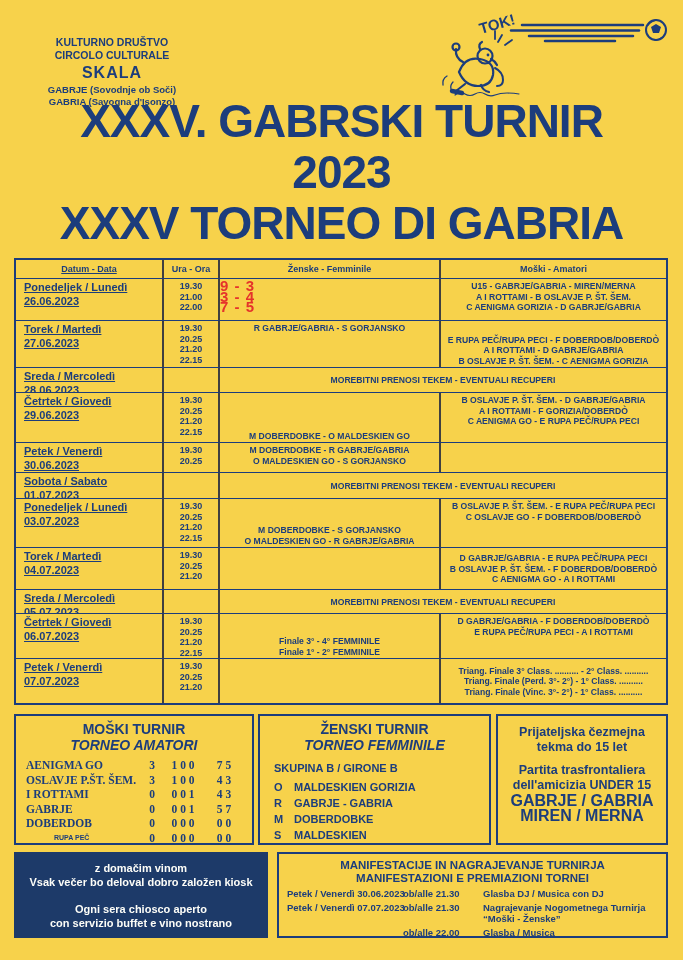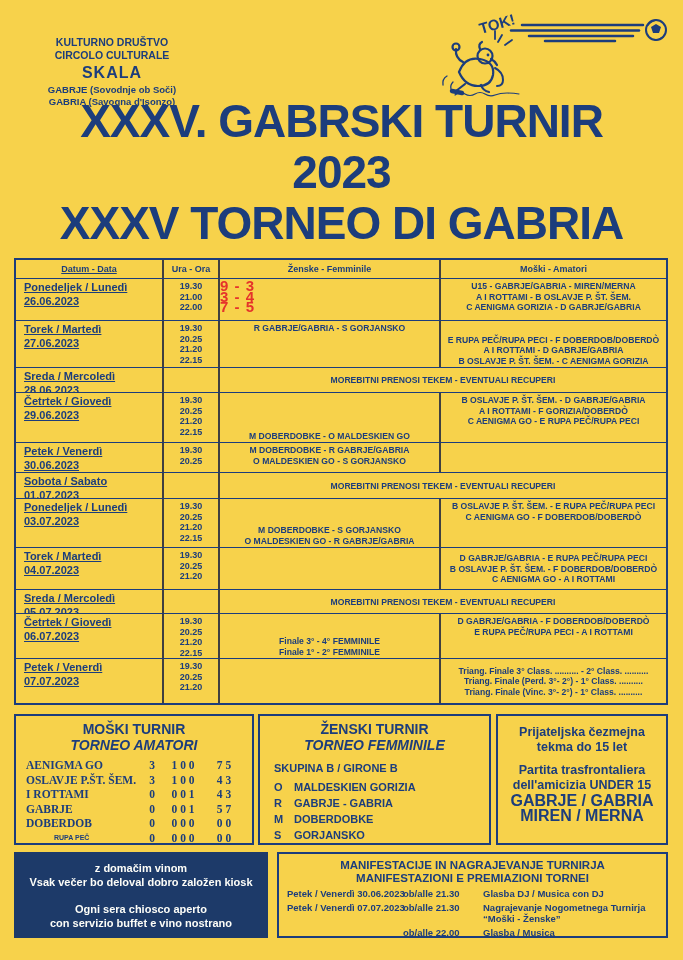--- a/index.html
+++ b/index.html
@@ -239,21 +239,21 @@
             <div class="tline">20.25</div>
             <div class="tline">21.20</div>
             <div class="tline">22.15</div>
           </div>
           <div class="cell c-zen v-bot">
             <div class="mline">M DOBERDOBKE - S GORJANSKO</div>
             <div class="mline">O MALDESKIEN GO - R GABRJE/GABRIA</div>
           </div>
           <div class="cell c-mos v-top">
             <div class="mline">B OSLAVJE P. ŠT. ŠEM. - E RUPA PEČ/RUPA PECI</div>
-            <div class="mline">C AENIGMA GO - F DOBERDOB/DOBERDÒ</div>
+            <div class="mline">C OSLAVJE GO - F DOBERDOB/DOBERDÒ</div>
           </div>
         </div>
         <div class="srow" style="height: 42px;">
           <div class="cell c-date v-top">
             <div class="day">Torek / Martedì</div>
             <div class="date">04.07.2023</div>
           </div>
           <div class="cell c-time v-top">
             <div class="tline">19.30</div>
             <div class="tline">20.25</div>
@@ -371,21 +371,21 @@
         <div class="tm-row">
           <span class="tm-code">R</span>
           <span class="tm-name">GABRJE - GABRIA</span>
         </div>
         <div class="tm-row">
           <span class="tm-code">M</span>
           <span class="tm-name">DOBERDOBKE</span>
         </div>
         <div class="tm-row">
           <span class="tm-code">S</span>
-          <span class="tm-name">GORJANSKO</span>
+          <span class="tm-name">MALDESKIEN</span>
         </div>
       </div>
   </div>
 
   <div class="box box-friendly">
     <div class="fr-g1">
       <div>Prijateljska čezmejna</div>
       <div>tekma do 15 let</div>
     </div>
     <div class="fr-g2">

